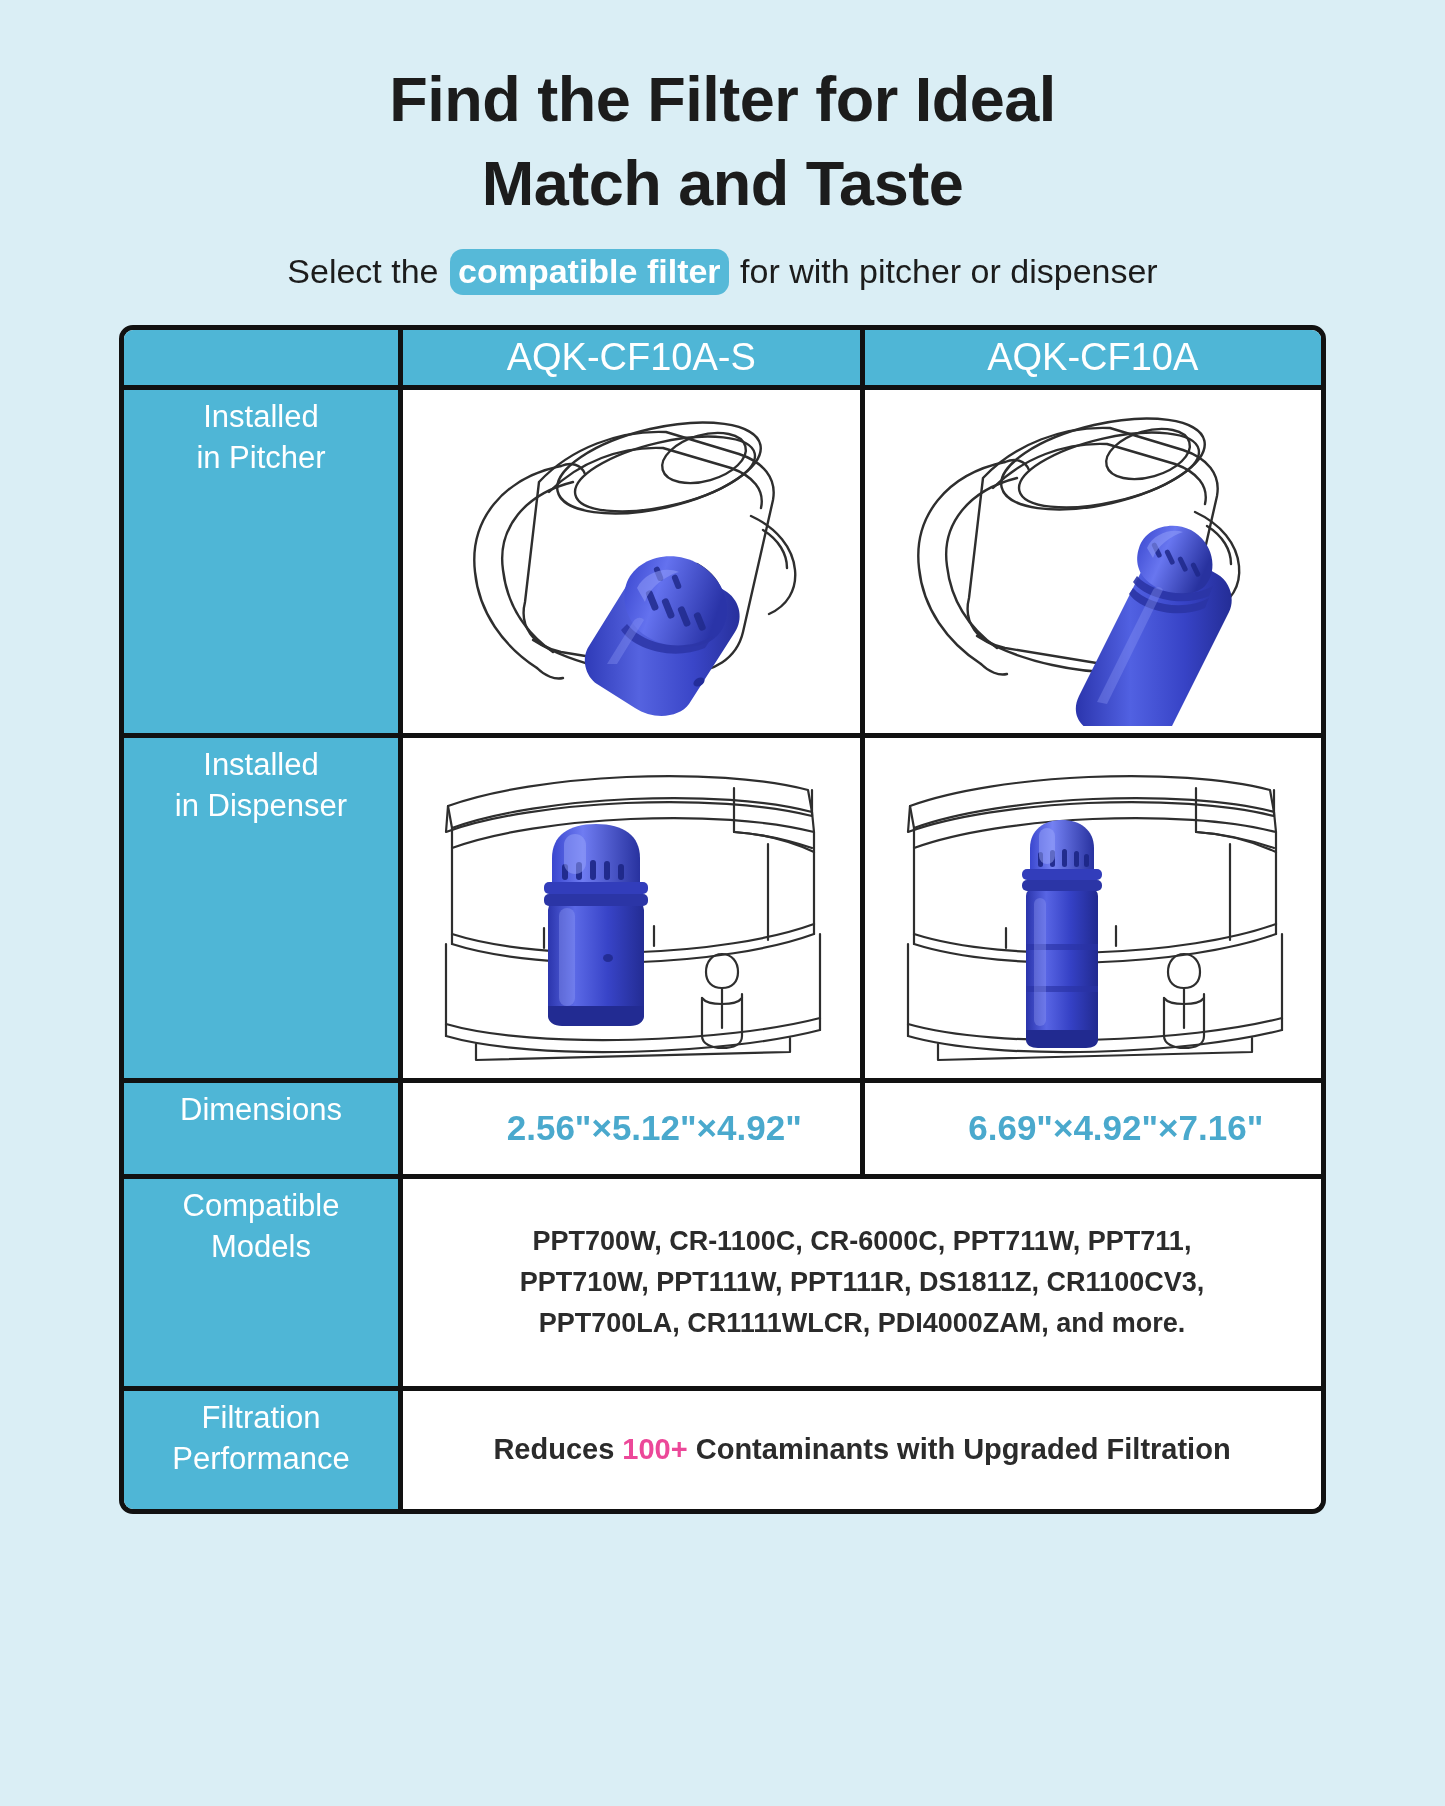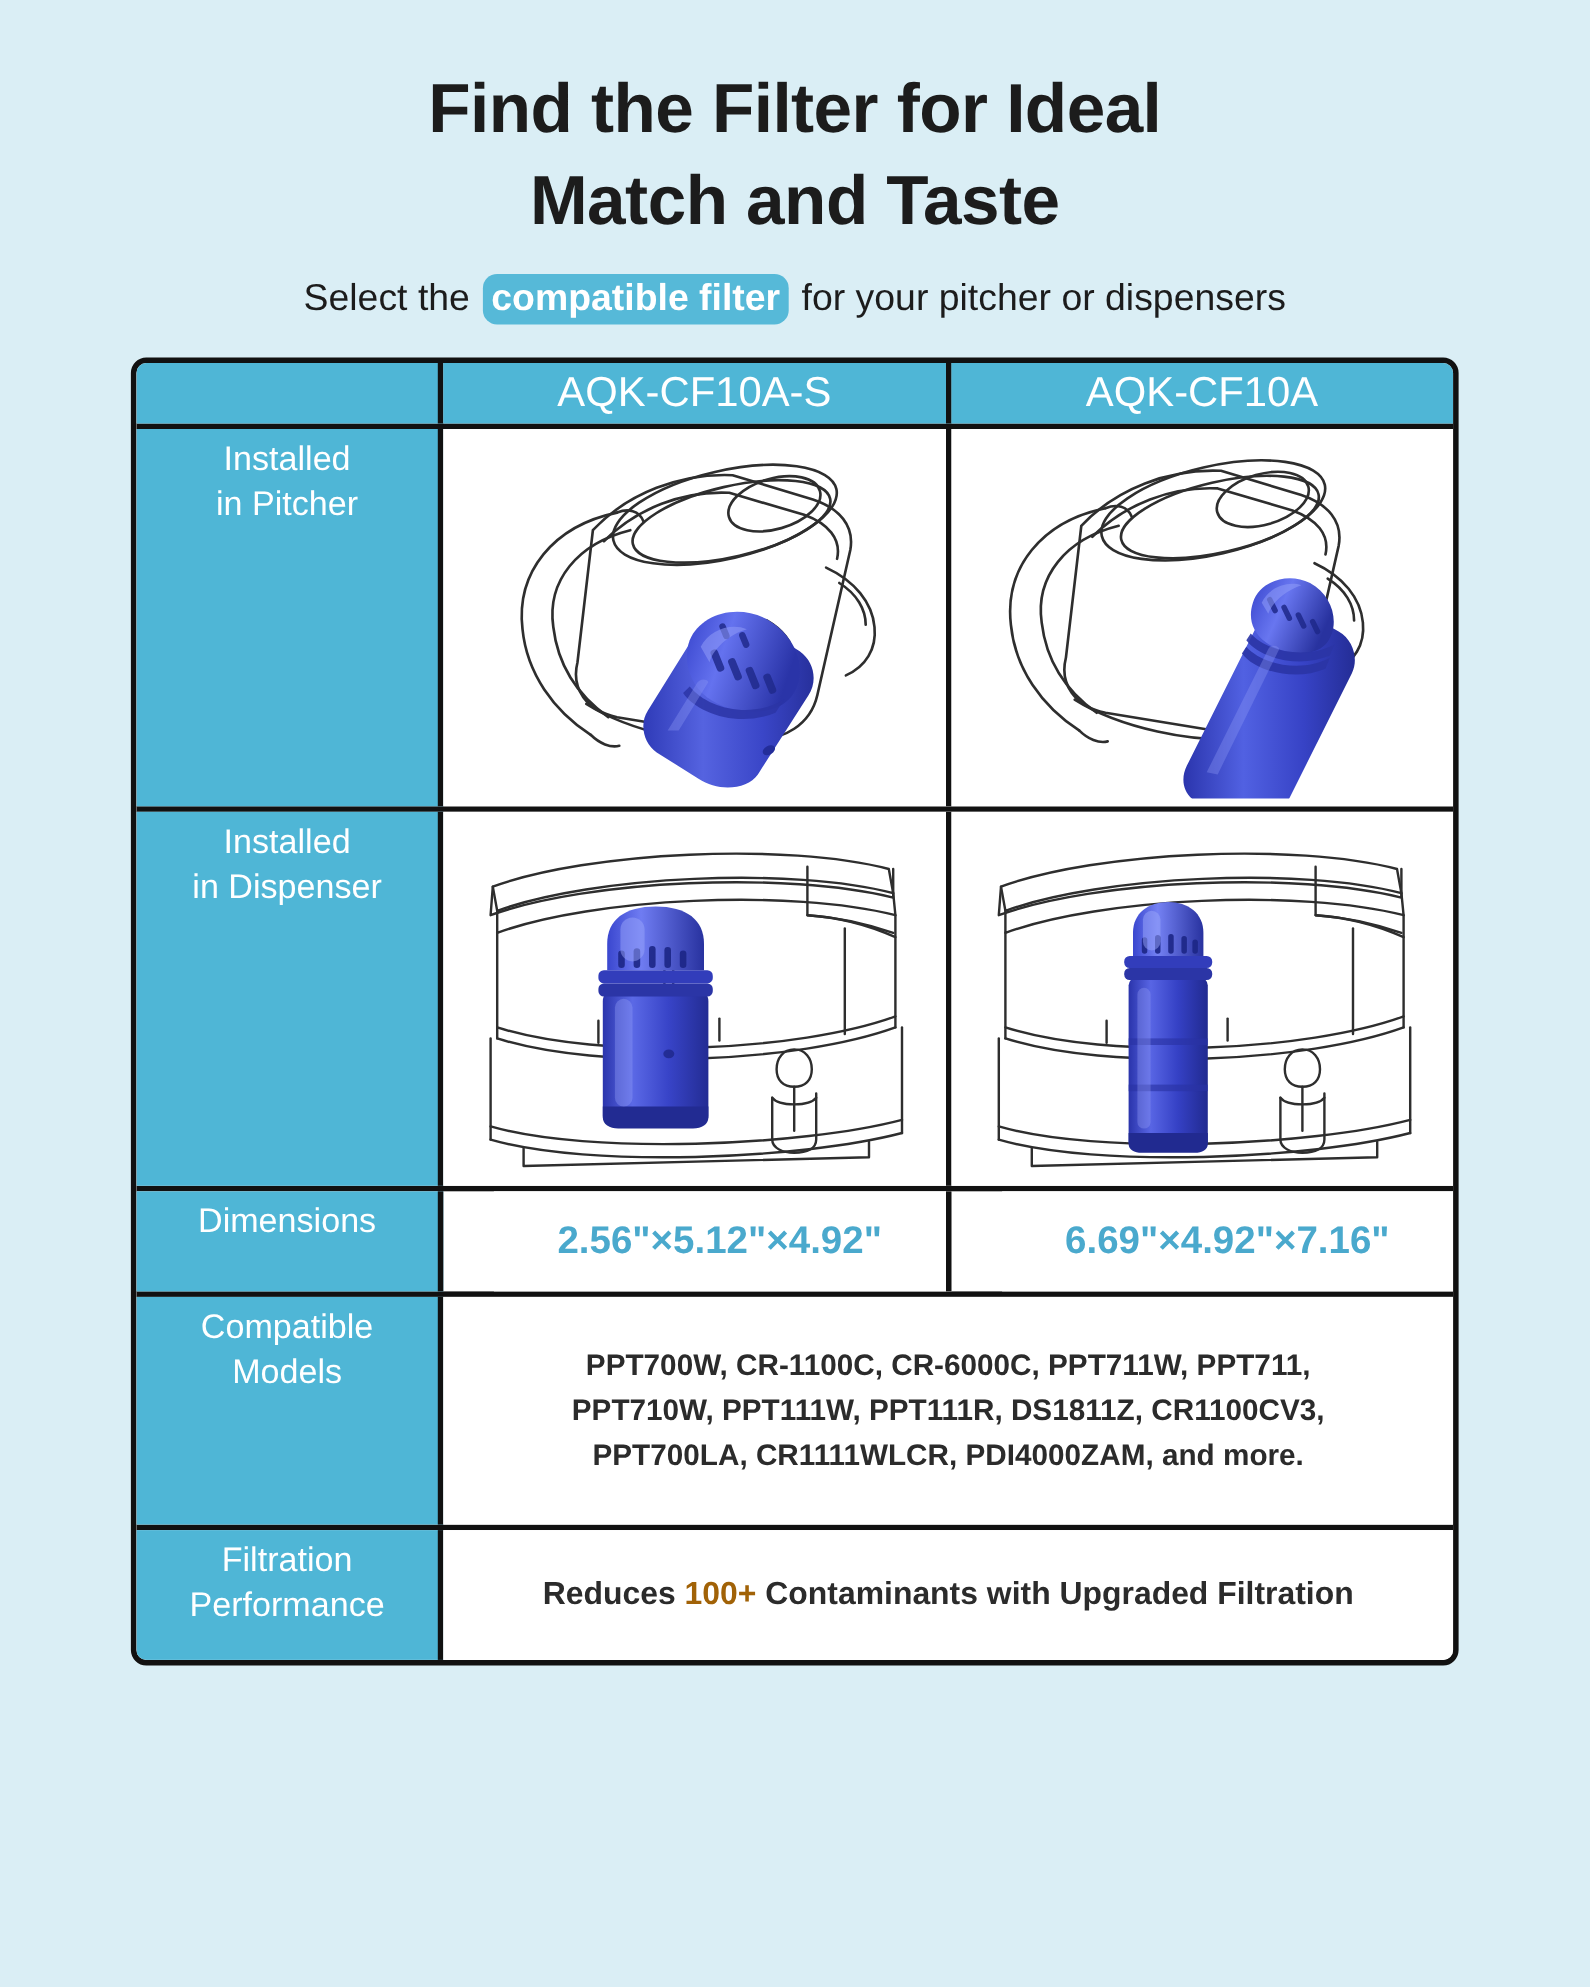--- a/index.html
+++ b/index.html
@@ -142,21 +142,21 @@
     font-weight: bold;
     line-height: 1.52;
     color: #2b2b2b;
   }
 
   .perf-text {
     font-size: 29px;
     font-weight: bold;
     color: #2b2b2b;
   }
-  .perf-text .num { color: #a16207; }
+  .perf-text .num { color: #ec4899; }
 
   .row-pitcher { height: 348px; }
   .row-dispenser { height: 345px; }
   .row-dims { height: 96px; gap: 46px; }
   .row-models { height: 212px; }
   .row-perf { height: 118px; }
   .head-row { height: 60px; }
 
   
   svg.illus { display: block; }
@@ -167,21 +167,21 @@
 <div class="page">
 
   <div class="title">
     <div>Find the Filter for Ideal</div>
     <div>Match and Taste</div>
   </div>
 
   <div class="subtitle">
     <span>Select the</span>
     <span class="hl">compatible filter</span>
-    <span>for your pitcher or dispensers</span>
+    <span>for with pitcher or dispenser</span>
   </div>
 
   <div class="table">
 
     <div class="row head-row">
       <div class="label-cell">
         <span></span>
       </div>
       <div class="head-cell">
         <span>AQK-CF10A-S</span>

